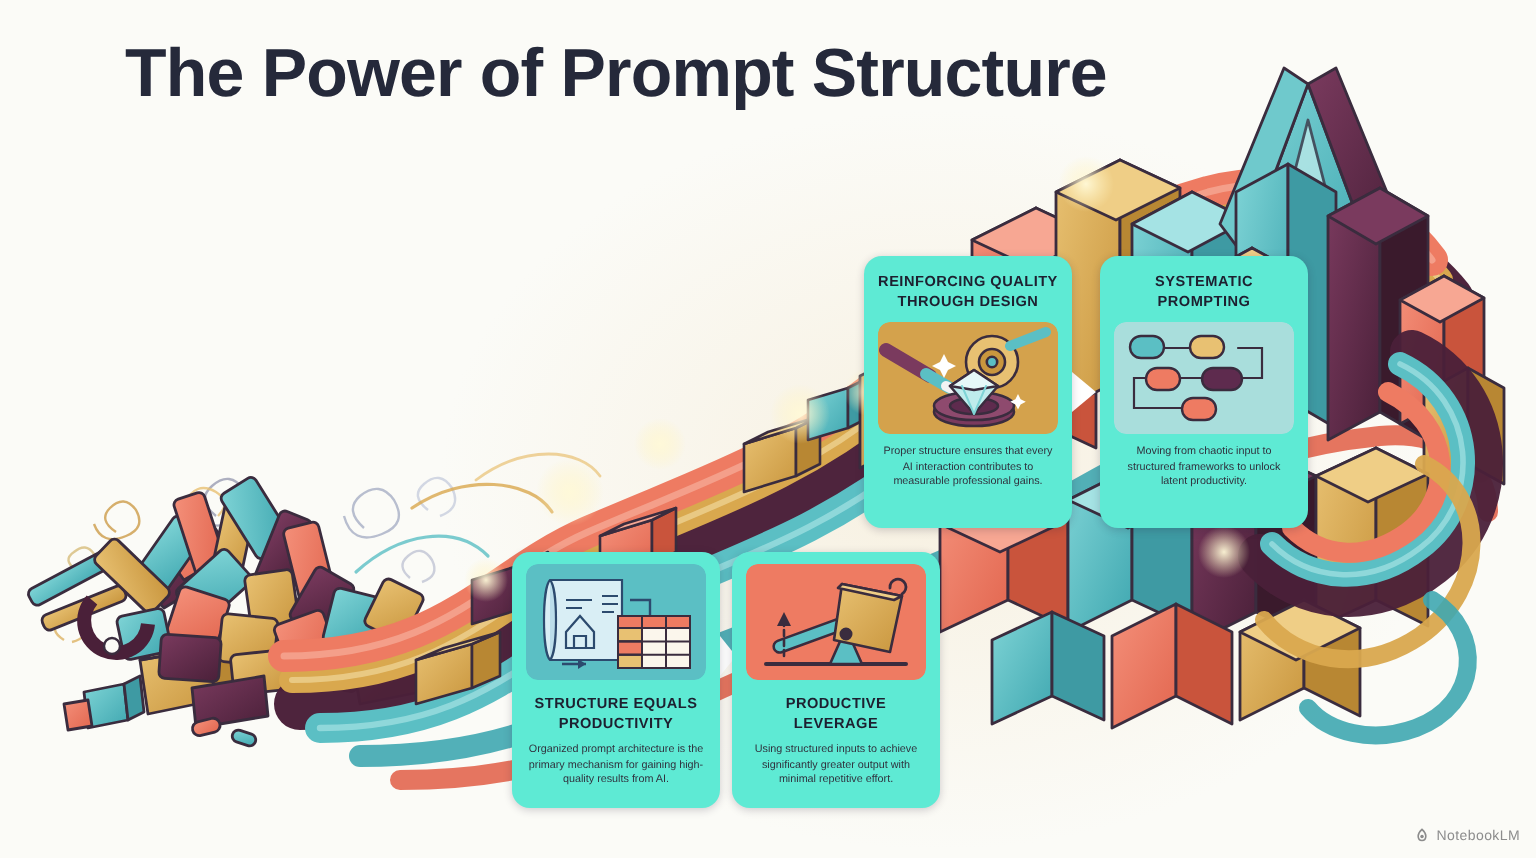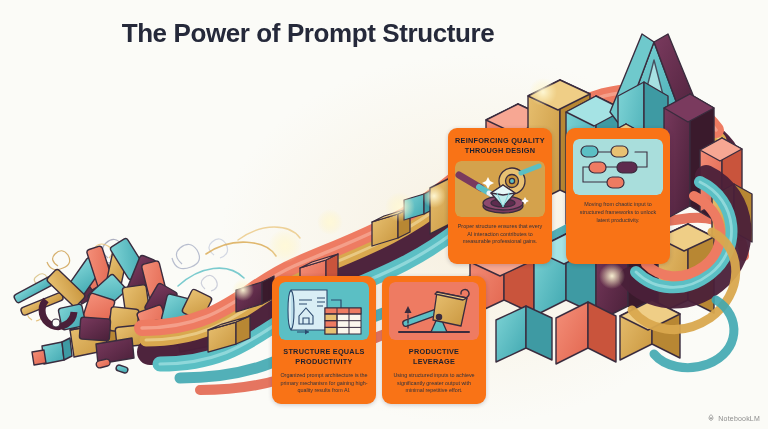--- a/index.html
+++ b/index.html
@@ -21,38 +21,37 @@
     width: 768px;
     height: 429px;
   }
   #page-title {
     position: absolute;
     left: 0;
     top: 18px;
     width: 616px;
     text-align: center;
     font-family: "Liberation Sans", sans-serif;
-    font-size: 26px;
+    font-size: 34px;
     font-weight: bold;
     letter-spacing: -0.4px;
     color: #25293A;
     z-index: 30;
   }
   .card {
     position: absolute;
-    background: #f97316;
+    background: #5eead4;
     border-radius: 9px;
     box-shadow: 0 1px 4px rgba(40,30,60,0.22);
     z-index: 25;
     box-sizing: border-box;
     padding: 6px 6px 5px 6px;
     display: flex;
     flex-direction: column;
     align-items: center;
-    margin-left: 16px;
   }
   .card-title {
     font-size: 7.3px;
     font-weight: bold;
     letter-spacing: 0.25px;
     color: #1D2030;
     text-align: center;
     line-height: 1.35;
     text-transform: uppercase;
   }
@@ -369,20 +368,21 @@
         <path d="M42 32 L48 46 L54 32" fill="none" stroke="#7FD4D6" stroke-width="1"></path>
 
         <path d="M33 16 l2 4 l4 2 l-4 2 l-2 4 l-2 -4 l-4 -2 l4 -2 z" fill="#FFFFFF" stroke="none"></path>
         <path d="M70 36 l1.3 2.6 l2.6 1.3 l-2.6 1.3 l-1.3 2.6 l-1.3 -2.6 l-2.6 -1.3 l2.6 -1.3 z" fill="#FFFFFF" stroke="none"></path>
       </g>
     </svg>
     <div class="card-body">Proper structure ensures that every AI interaction contributes to measurable professional gains.</div>
   </div>
 
   <div class="card" id="card-systematic">
+    <div class="card-title">SYSTEMATIC PROMPTING</div>
     <svg class="card-icon" width="90" height="56" viewBox="0 0 90 56">
       <rect x="0" y="0" width="90" height="56" rx="6" fill="#A9DEDC"></rect>
       <g fill="none" stroke="#3A2C3E" stroke-width="1.1" stroke-linecap="round">
         <path d="M24 13 L38 13"></path>
         <path d="M62 13 L74 13 L74 28 L64 28"></path>
         <path d="M30 28 L44 28"></path>
         <path d="M16 28 L10 28 L10 43 L34 43"></path>
         <path d="M24 28 L16 28"></path>
       </g>
       <g stroke="#3A2C3E" stroke-width="1.2">

